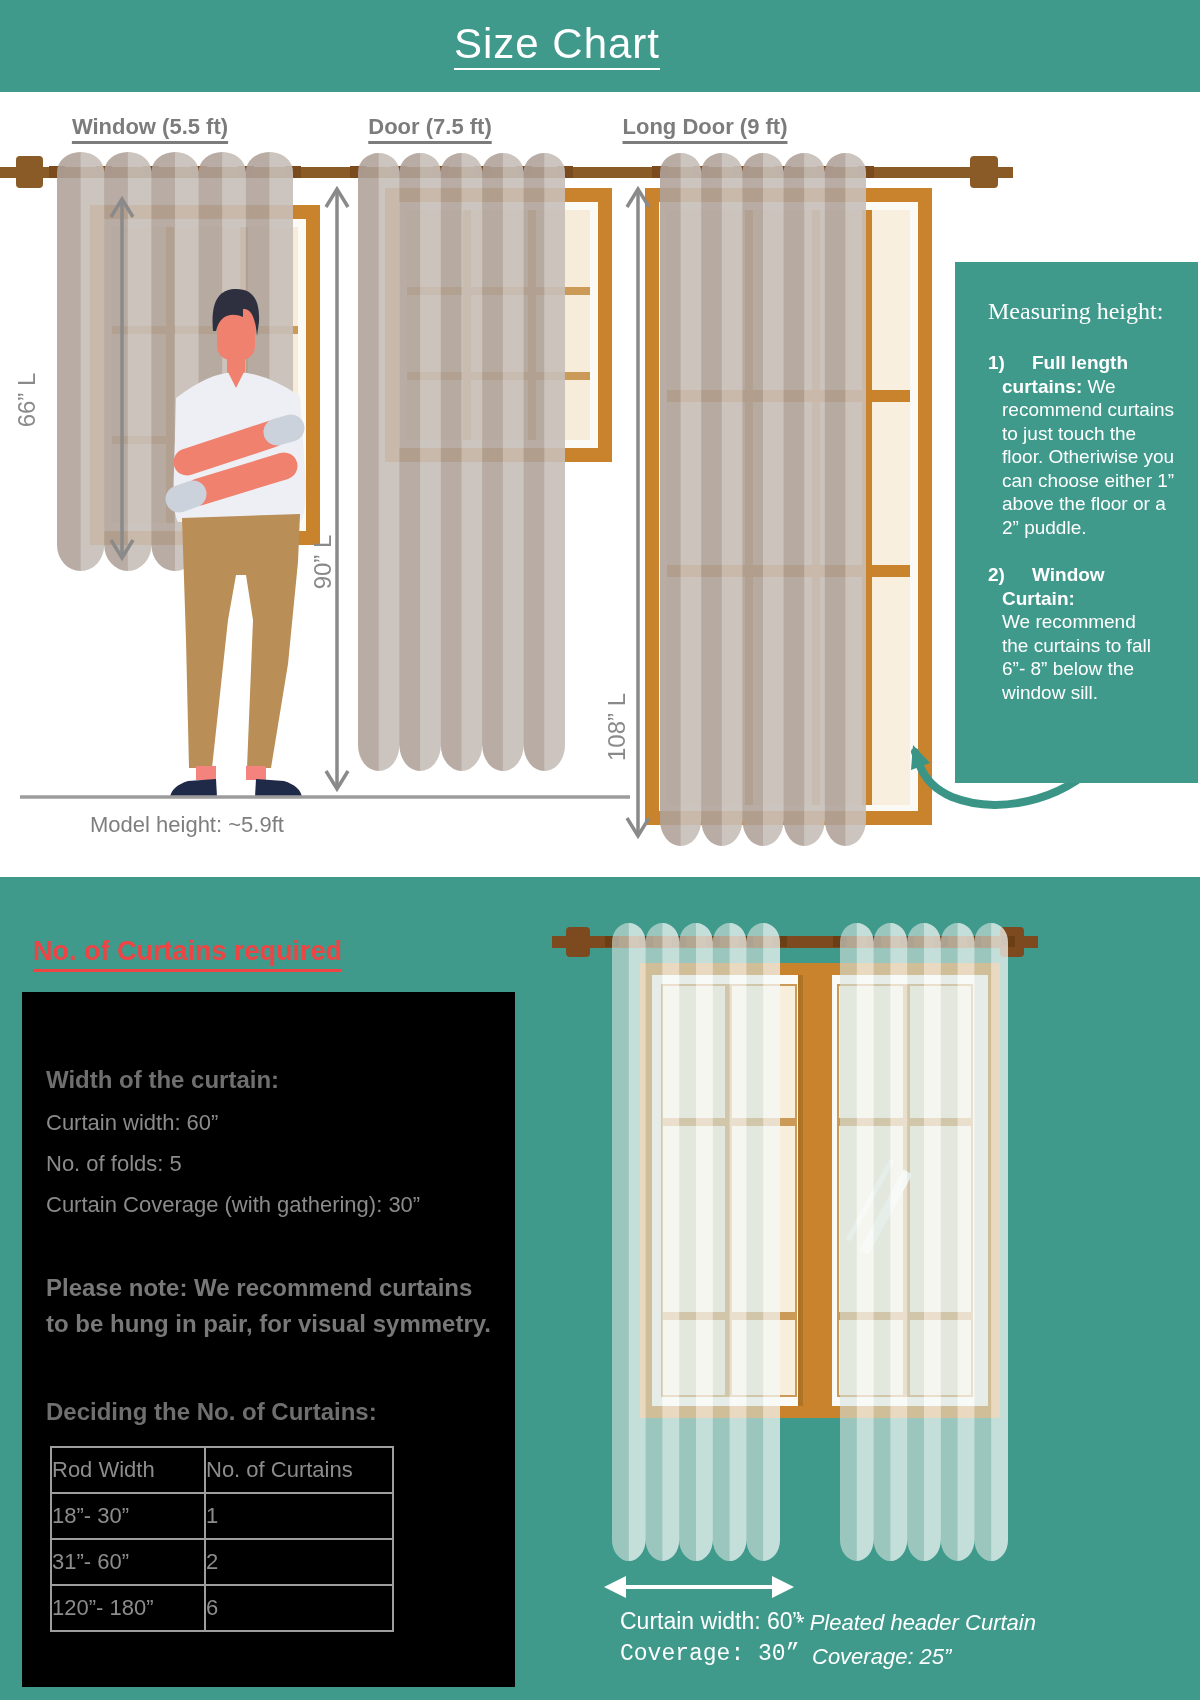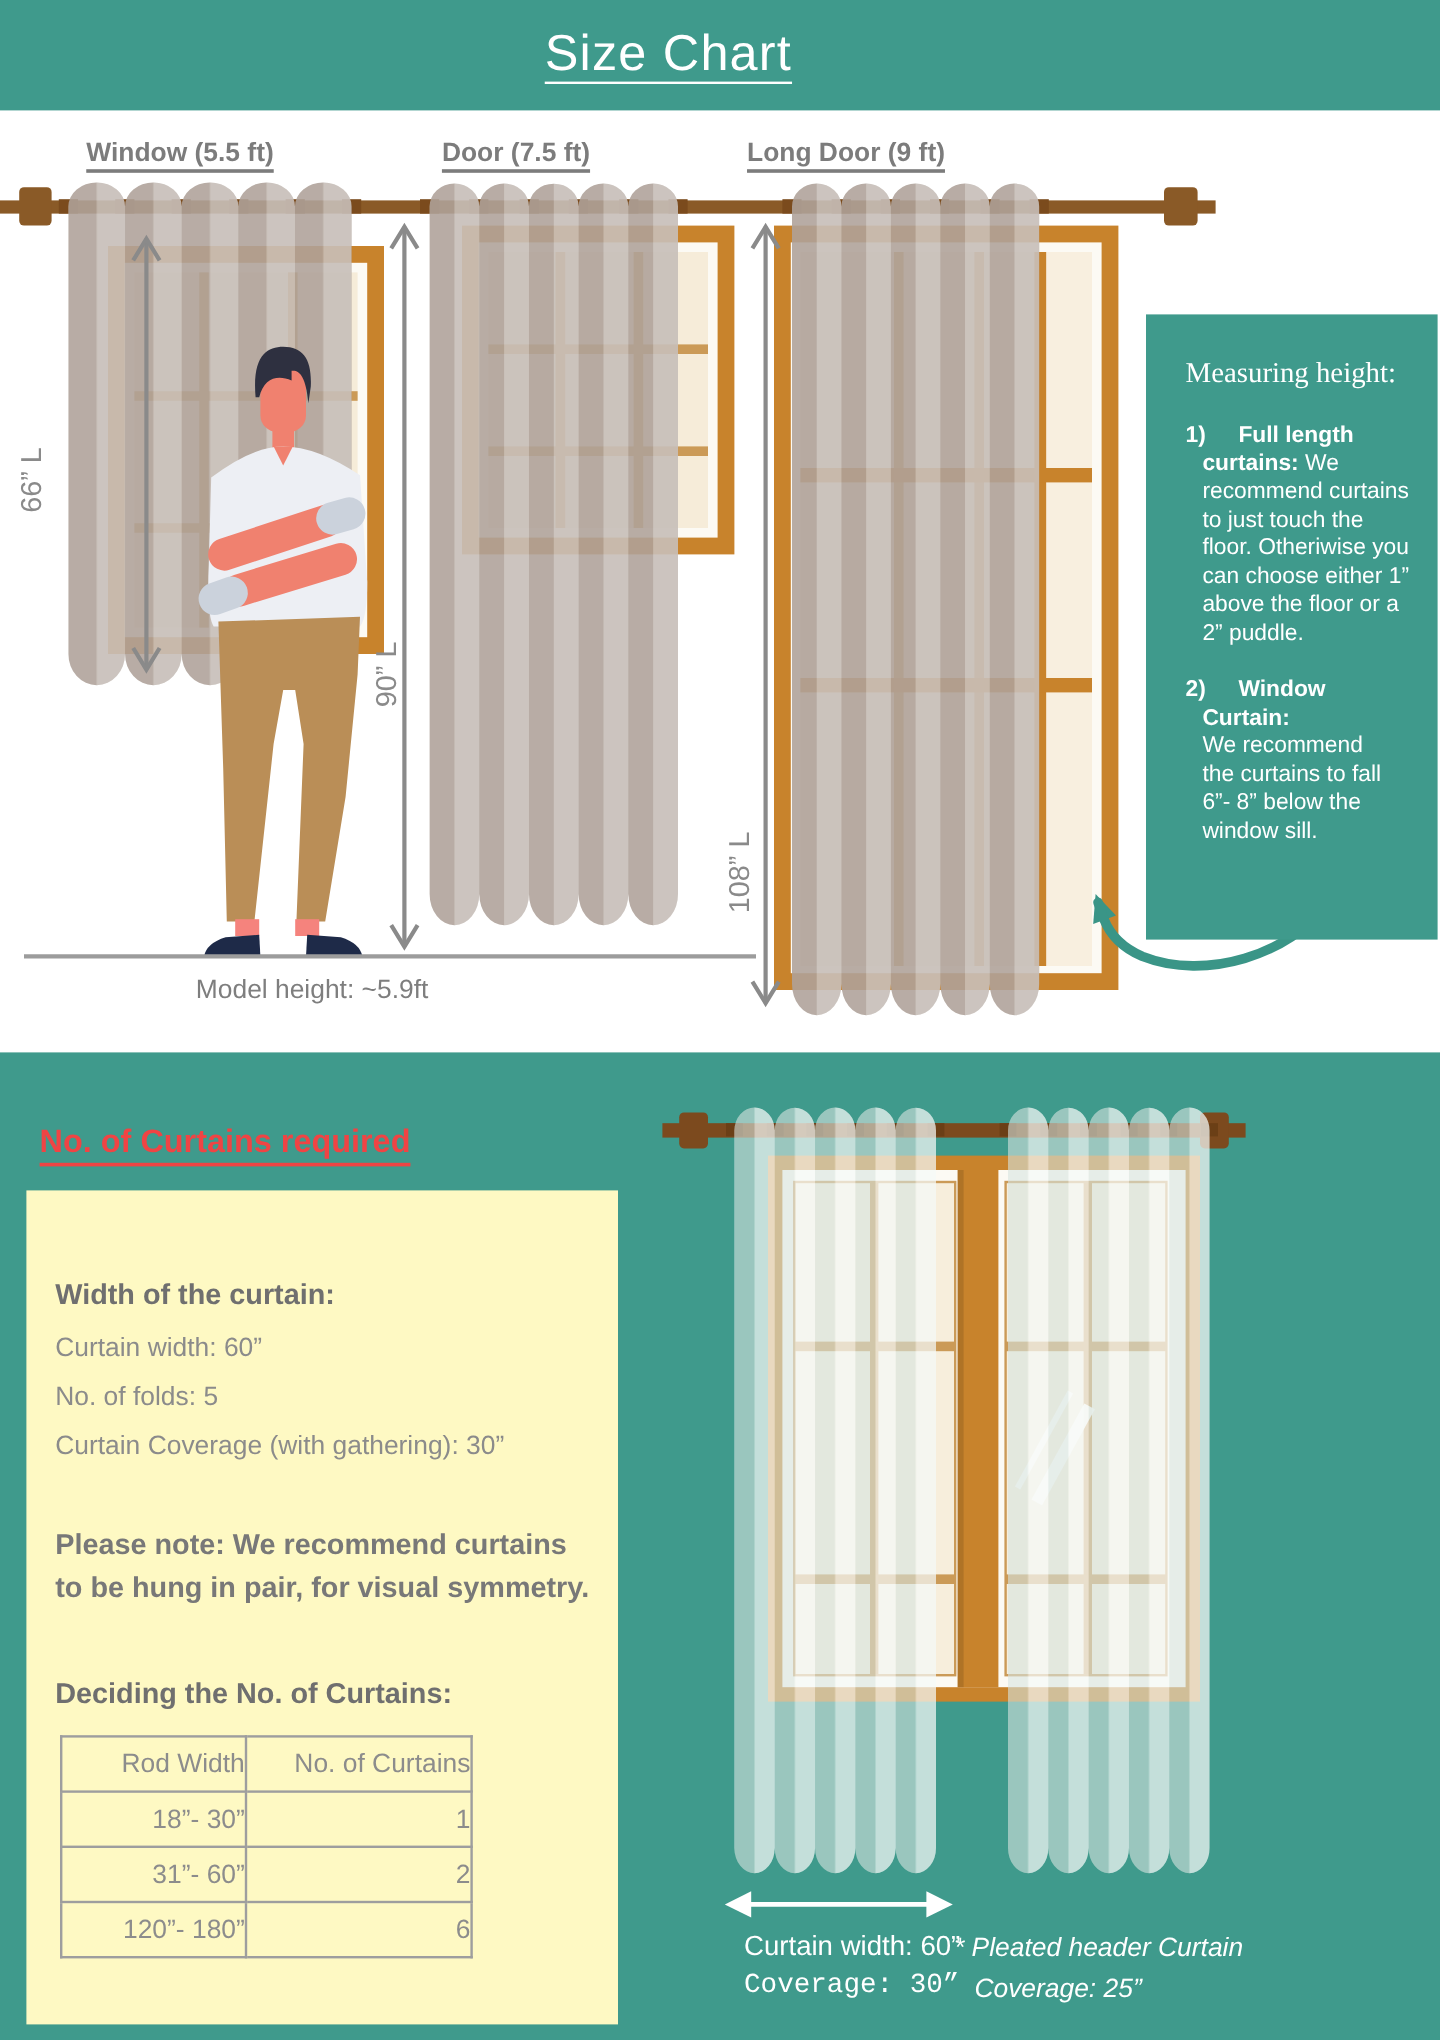--- a/index.html
+++ b/index.html
@@ -9,39 +9,39 @@
   .band.top{top:0; height:92px;}
   .band.bottom{top:877px; height:823px;}
   .scene{position:absolute; left:0; top:0;}
   .abs{position:absolute;}
   .title{left:0; top:20px; width:1114px; text-align:center; color:#ffffff;
          font-size:42px; font-weight:400; letter-spacing:1px;
          text-decoration:underline; text-underline-offset:10px; text-decoration-thickness:2px;}
   .top-label{top:114px; color:#7C7C7C; font-weight:bold; font-size:22px; text-align:center;
              text-decoration:underline; text-underline-offset:7px; text-decoration-thickness:2.5px;}
   .len-label{color:#8A8A8A; font-size:24px; text-align:center; transform:rotate(-90deg); white-space:nowrap;}
-  .model-height{left:67px; top:812px; width:290px; text-align:right; color:#7E7E7E; font-size:22px;}
+  .model-height{left:90px; top:812px; width:290px; text-align:left; color:#7E7E7E; font-size:22px;}
   .measure-box{left:955px; top:262px; width:243px; height:521px; background:#3F9A8C; color:#ffffff;
                box-sizing:border-box; padding:36px 20px 0 33px;}
   .mh-title{margin:0 0 26px 0; font-size:24px;font-family:Liberation Serif, serif;}
   .mh-item{margin:0 0 24px 0; font-size:19px; line-height:23.5px; padding-left:14px;}
   .mh-item .num{display:inline-block; width:44px; margin-left:-14px; font-weight:bold;}
   .mh-item b{font-weight:bold;}
   .mh-item .blk{display:block; max-width:158px;}
   .req-heading{left:33px; top:936px; color:#ef4444; font-size:27px; font-weight:bold;
                text-decoration:underline; text-underline-offset:9px; text-decoration-thickness:3px;}
-  .panel{left:22px; top:992px; width:493px; height:695px; background:#fef9c3;
+  .panel{left:22px; top:992px; width:493px; height:695px; background:#000000;
          box-sizing:border-box; padding:0 20px 0 24px; color:#8B8B8B;}
   .w-title{margin:74px 0 16px 0; font-size:24px; font-weight:bold; color:#6F6F6F;}
   .w-line{margin:0 0 15px 0; font-size:22px;}
   .note{margin:52px 0 0 0; font-size:24px; font-weight:bold; color:#787878; line-height:36px; width:446px;}
   .t-title{margin:56px 0 20px 0; font-size:24px; font-weight:bold; color:#6F6F6F;}
   table.rods{border-collapse:collapse; margin-left:4px;}
   table.rods th, table.rods td{border:2px solid #9E9E9E; font-weight:normal; color:#8C8C8C;
-        font-size:22px; text-align:right; height:44px; padding:0;}
+        font-size:22px; text-align:left; height:44px; padding:0;}
   table.rods th:first-child, table.rods td:first-child{width:152px;}
   table.rods th:last-child, table.rods td:last-child{width:186px;}
   .cap{color:#ffffff; font-size:23px;}
   .cap.it{font-style:italic; font-size:22px;}
 </style>
 </head>
 <body>
 
 <div class="page">
 

